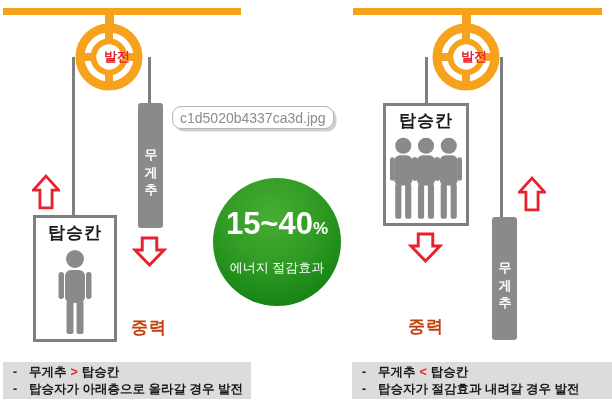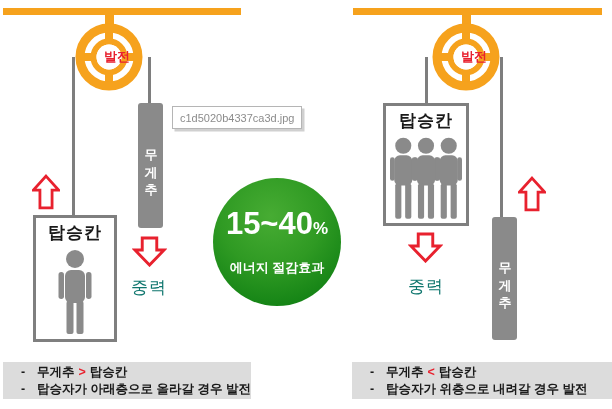--- a/index.html
+++ b/index.html
@@ -27,39 +27,39 @@
   }
   .car{
     position:absolute;background:#ffffff;border:3px solid #7f7f7f;
     display:flex;flex-direction:column;align-items:center;
   }
   .car-label{font-size:17px;font-weight:bold;color:#1a1a1a;margin-top:3px;letter-spacing:1px;}
   .person-wrap{flex:1;display:flex;align-items:center;justify-content:center;width:100%;}
   .arrow{position:absolute;}
   .gravity{
     position:absolute;width:60px;text-align:center;
-    font-size:17px;font-weight:normal;color:#0f766e;letter-spacing:1px;
+    font-size:17px;font-weight:bold;color:#c2410c;letter-spacing:1px;margin-top:40px;
   }
   .badge{
     position:absolute;left:213px;top:178px;width:128px;height:128px;border-radius:50%;
     background:radial-gradient(circle at 45% 30%, #47ac33 0%, #2f9a23 45%, #0e7e12 88%);
     display:flex;flex-direction:column;align-items:center;justify-content:center;color:#fff;
   }
   .badge-big{font-size:31px;font-weight:bold;line-height:1;white-space:nowrap;}
   .badge-unit{font-size:17px;font-weight:bold;}
-  .badge-caption{font-size:13px;font-weight:bold;margin-top:20px;white-space:nowrap;}
+  .badge-caption{font-size:13px;font-weight:normal;margin-top:20px;white-space:nowrap;}
   .tooltip{
     position:absolute;left:172px;top:106px;height:19px;padding:1px 7px 1px 7px;
-    background:#fff;border:1.5px solid #b5b5b5;border-radius:0;
+    background:#fff;border:1.5px solid #b5b5b5;border-radius:9px;
     box-shadow:2.5px 2.5px 0 rgba(170,170,170,.55);
-    display:flex;align-items:center;font-size:11px;color:#8c8c8c;white-space:nowrap;
+    display:flex;align-items:center;font-size:14px;color:#8c8c8c;white-space:nowrap;
   }
   .notebox{
     position:absolute;top:362px;height:37px;background:#dcdcdc;
-    padding:2px 6px 0 18px;box-sizing:border-box;
+    padding:2px 6px 0 10px;box-sizing:border-box;
   }
   .note-line{font-size:12.5px;font-weight:bold;color:#1a1a1a;line-height:17px;white-space:nowrap;}
   .note-bullet{display:inline-block;width:16px;}
   .note-cmp{color:#E8212E;margin:0 4px;}
   .person-fill{fill:#8a8a8a;}
 </style>
 </head>
 <body>
 
 <div class="stage">
@@ -196,17 +196,17 @@
     </svg>
   </div>
 
   <div class="gravity" style="left:396px;top:275px;">중력</div>
 
   <div class="notebox" style="left:352px;width:276px;">
     <div class="note-line">
       <span class="note-bullet">-</span><span>무게추</span><span class="note-cmp">&lt;</span><span>탑승칸</span>
     </div>
     <div class="note-line">
-      <span class="note-bullet">-</span><span>탑승자가 위층으로 내려갈 경우 발전</span>
+      <span class="note-bullet">-</span><span>탑승자가 절감효과 내려갈 경우 발전</span>
     </div>
   </div>
 
 </div>
 
 </body></html>

